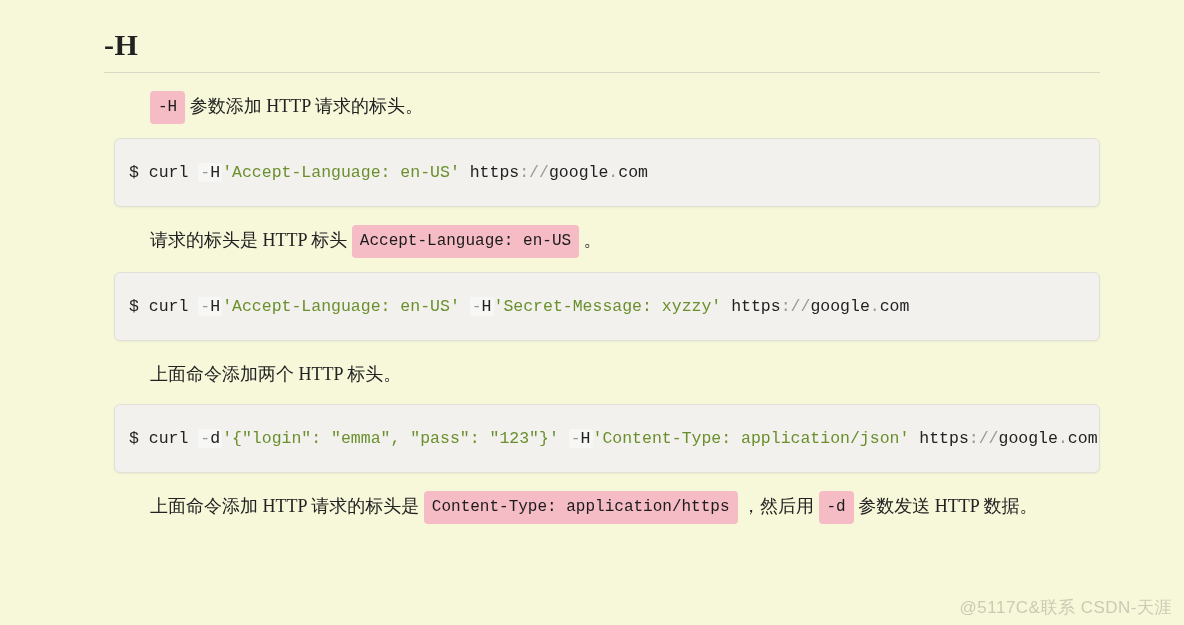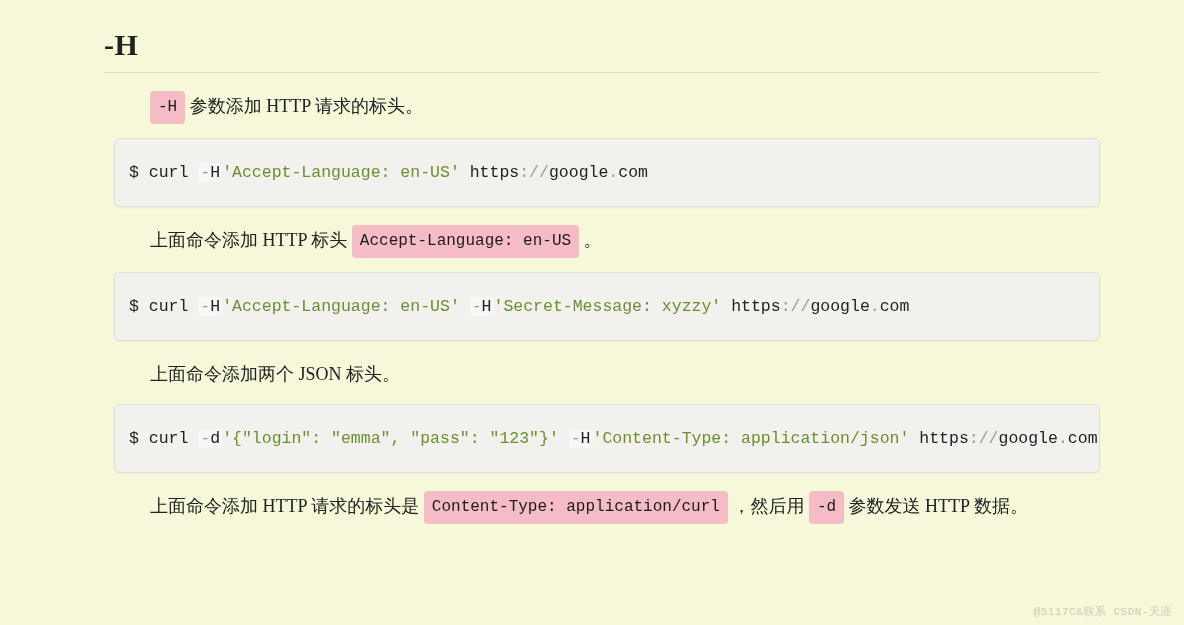--- a/index.html
+++ b/index.html
@@ -64,56 +64,56 @@
   }
   .tok-dash { color: #999; }
   .tok-flag { color: #222; }
   .tok-str { color: #6a8f2c; }
   .tok-punct { color: #999; }
   .tok-plain { color: #222; }
   .watermark {
     position: fixed;
     right: 12px;
     bottom: 6px;
-    font-size: 11px;
+    font-size: 17px;
     color: rgba(120,120,110,0.35);
-    font-family: Liberation Mono, monospace;
+    font-family: Liberation Sans, sans-serif;
     letter-spacing: 0.5px;
   }
 </style>
 </head>
 <body>
 
 <div class="page">
 
   <h2 class="section-title">-H</h2>
 
   <p class="para">
     <span class="inline-code">-H</span><span> 参数添加 HTTP 请求的标头。</span>
   </p>
 
   <div class="code-block-wrap">
     <span class="tok-prompt">$ </span><span class="tok-cmd">curl </span><span class="tok-flag-wrap"><span class="tok-dash">-</span><span class="tok-flag">H </span></span><span class="tok-str">'Accept-Language: en-US'</span><span class="tok-plain"> </span><span class="tok-plain">https</span><span class="tok-punct">://</span><span class="tok-plain">google</span><span class="tok-punct">.</span><span class="tok-plain">com</span>
   </div>
 
   <p class="para">
-    <span>上面命令添加 HTTP 标头 </span><span class="inline-code">Accept-Language: en-US</span><span> 。</span>
+    <span>请求的标头是 HTTP 标头 </span><span class="inline-code">Accept-Language: en-US</span><span> 。</span>
   </p>
 
   <div class="code-block-wrap">
     <span class="tok-prompt">$ </span><span class="tok-cmd">curl </span><span class="tok-flag-wrap"><span class="tok-dash">-</span><span class="tok-flag">H </span></span><span class="tok-str">'Accept-Language: en-US'</span><span class="tok-plain"> </span><span class="tok-flag-wrap"><span class="tok-dash">-</span><span class="tok-flag">H </span></span><span class="tok-str">'Secret-Message: xyzzy'</span><span class="tok-plain"> </span><span class="tok-plain">https</span><span class="tok-punct">://</span><span class="tok-plain">google</span><span class="tok-punct">.</span><span class="tok-plain">com</span>
   </div>
 
   <p class="para">
-    <span>上面命令添加两个 JSON 标头。</span>
+    <span>上面命令添加两个 HTTP 标头。</span>
   </p>
 
   <div class="code-block-wrap">
     <span class="tok-prompt">$ </span><span class="tok-cmd">curl </span><span class="tok-flag-wrap"><span class="tok-dash">-</span><span class="tok-flag">d </span></span><span class="tok-str">'{"login": "emma", "pass": "123"}'</span><span class="tok-plain"> </span><span class="tok-flag-wrap"><span class="tok-dash">-</span><span class="tok-flag">H </span></span><span class="tok-str">'Content-Type: application/json'</span><span class="tok-plain"> </span><span class="tok-plain">https</span><span class="tok-punct">://</span><span class="tok-plain">google</span><span class="tok-punct">.</span><span class="tok-plain">com</span>
   </div>
 
   <p class="para">
-    <span>上面命令添加 HTTP 请求的标头是 </span><span class="inline-code">Content-Type: application/curl</span><span> ，然后用 </span><span class="inline-code">-d</span><span> 参数发送 HTTP 数据。</span>
+    <span>上面命令添加 HTTP 请求的标头是 </span><span class="inline-code">Content-Type: application/https</span><span> ，然后用 </span><span class="inline-code">-d</span><span> 参数发送 HTTP 数据。</span>
   </p>
 
 </div>
 
 <div class="watermark">@5117C&amp;联系  CSDN-天涯</div>
 
 </body></html>

